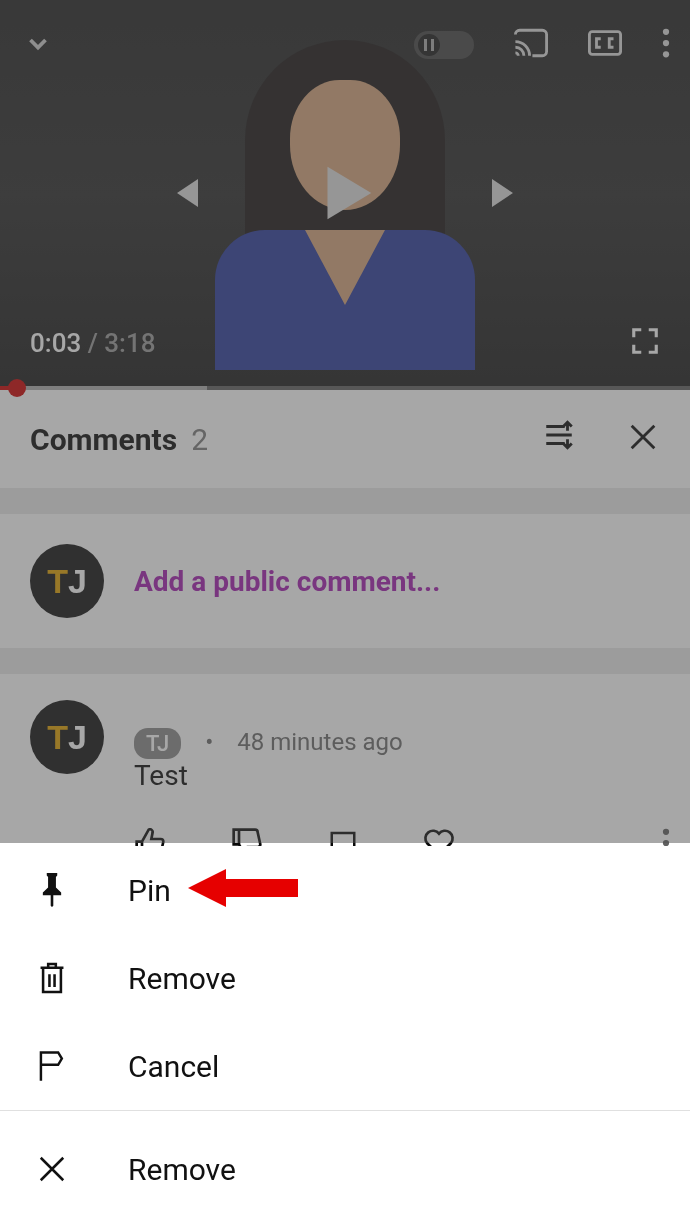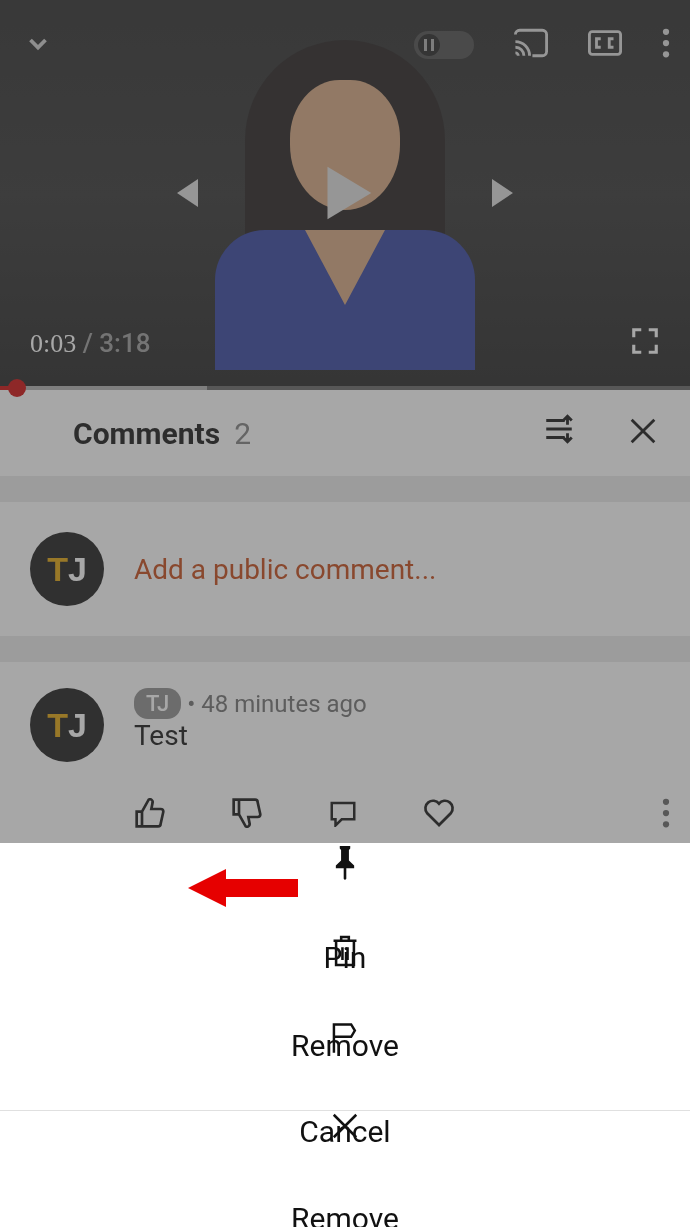--- a/index.html
+++ b/index.html
@@ -120,21 +120,21 @@
     left: 0;
     right: 0;
     display: flex;
     align-items: center;
     padding: 0 30px 20px;
   }
   .time-display {
     font-size: 26px;
     font-weight: 500;
   }
-  .current-time { color: #fff; font-family: Liberation Serif, serif; }
+  .current-time { color: #fff; }
   .duration { color: #999; }
   .fullscreen-btn {
     margin-left: auto;
     color: #fff;
   }
   .progress-bar {
     position: absolute;
     bottom: 0;
     left: 0;
     right: 0;
@@ -166,23 +166,22 @@
     height: 18px;
     background: #cc0000;
     border-radius: 50%;
   }
   .comments-section {
     background: #fff;
   }
   .comments-header {
     display: flex;
     align-items: center;
-    padding: 24px 30px;
+    padding: 30px 30px;
     gap: 14px;
-    margin-left: 43px;
   }
   .comments-title {
     font-size: 30px;
     font-weight: 700;
     color: #0a0a0a;
   }
   .comments-count {
     font-size: 30px;
     color: #7a7a7a;
   }
@@ -212,37 +211,39 @@
     justify-content: center;
     font-size: 34px;
     font-weight: 800;
     font-family: Arial, sans-serif;
     position: relative;
   }
   .avatar-t { color: #e0a000; }
   .avatar-j { color: #fff; }
   .add-comment-input {
     font-size: 28px;
-    color: #c2410c;
+    color: #a21caf;
     border: none;
     outline: none;
     flex: 1;
+    font-weight: bold;
   }
   .comment-item {
     padding: 26px 30px 10px;
     display: flex;
     gap: 30px;
   }
   .comment-body { flex: 1; }
   .comment-meta {
     display: flex;
-    align-items: center;
-    gap: 6px;
+    align-items: flex-start;
+    gap: 24px;
     font-size: 24px;
     color: #6a6a6a;
+    margin-top: 28px;
   }
   .author-badge {
     background: #888;
     color: #fff;
     padding: 3px 12px;
     border-radius: 14px;
     font-size: 22px;
     font-weight: 500;
   }
   .comment-text {
@@ -277,21 +278,20 @@
     background: #fff;
   }
   .sheet-item {
     display: flex;
     align-items: center;
     height: 88px;
     padding: 0 36px;
     gap: 60px;
     font-size: 30px;
     color: #111;
-    flex-direction: column;
   }
   .sheet-icon {
     width: 32px;
     display: flex;
     justify-content: center;
   }
   .sheet-divider {
     height: 1px;
     background: #e0e0e0;
   }

